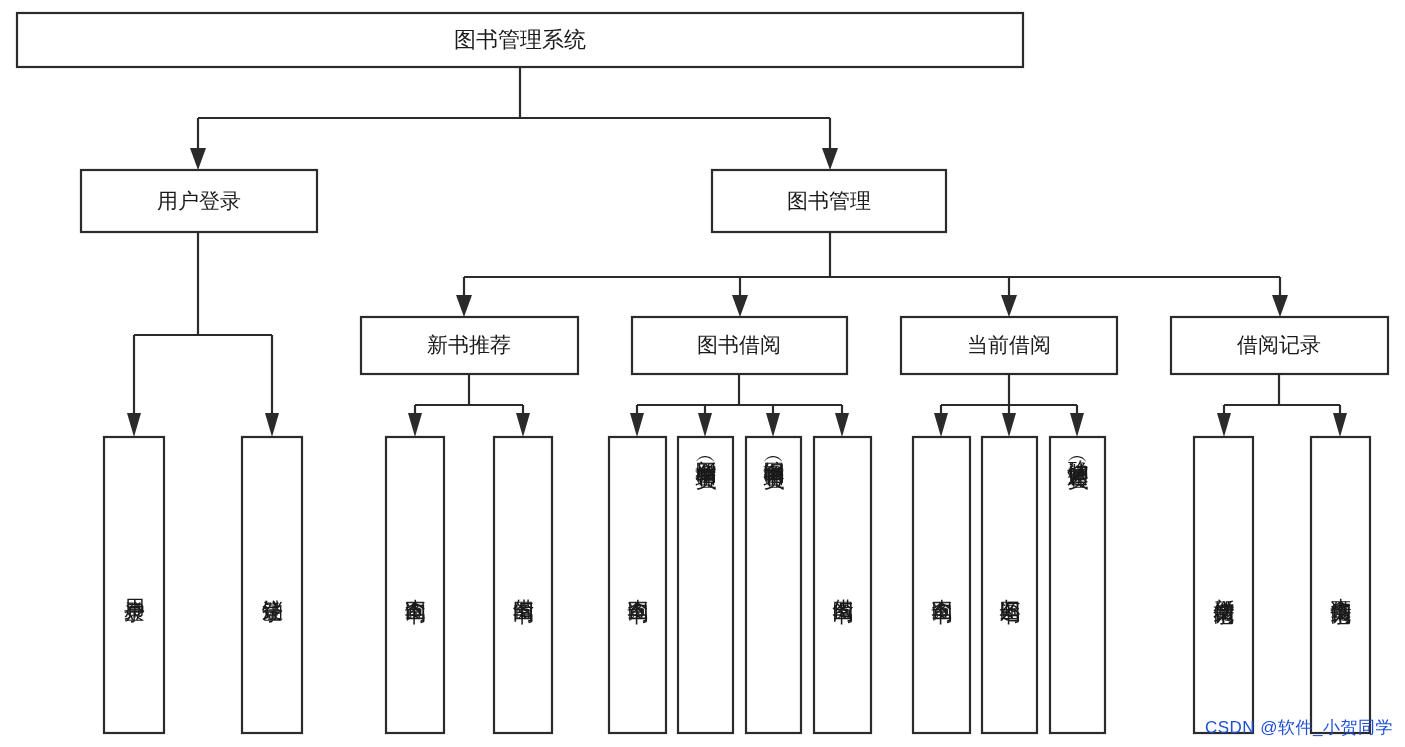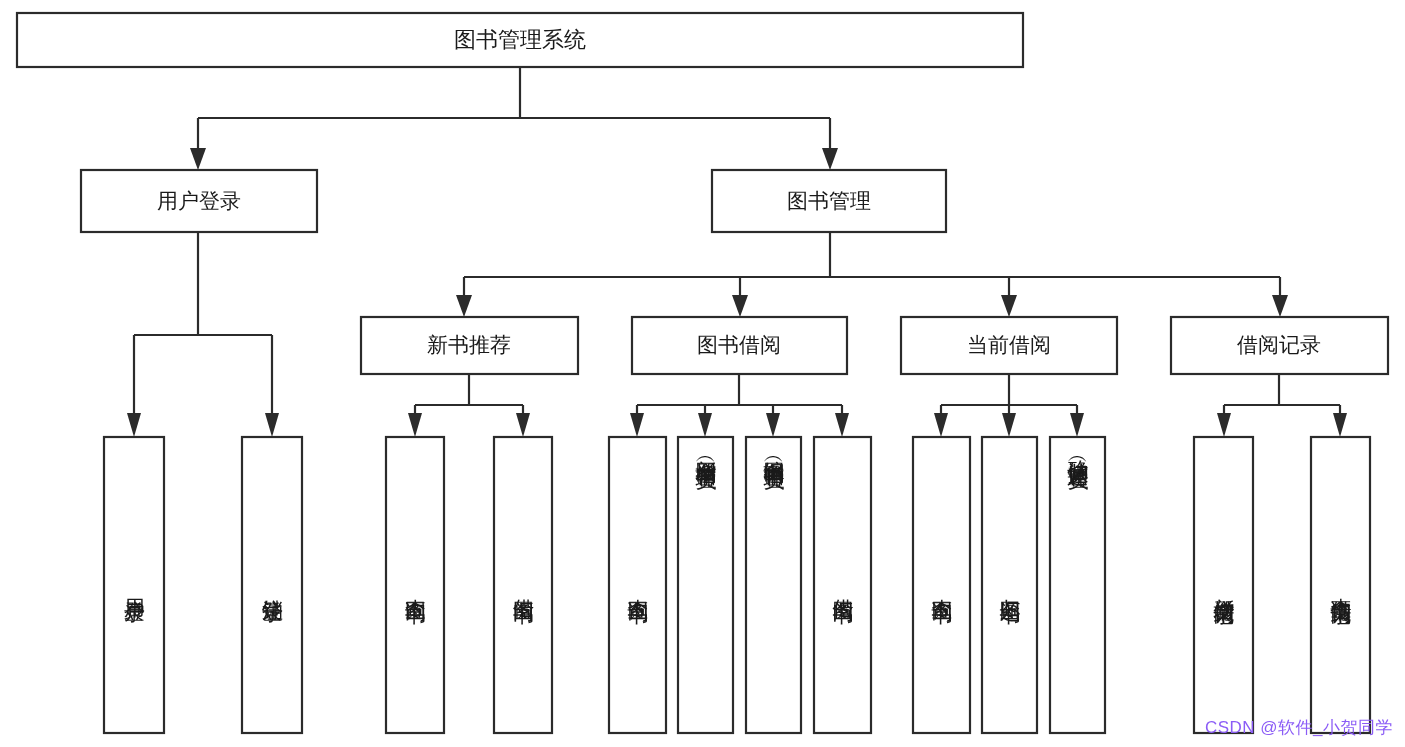--- a/index.html
+++ b/index.html
@@ -73,21 +73,21 @@
     color: #1a1a1a;
     letter-spacing: 1.5px;
     white-space: nowrap;
   }
   .watermark {
     position: absolute;
     right: 12px;
     bottom: 8px;
     font-family: "Liberation Sans", "DejaVu Sans", sans-serif;
     font-size: 17px;
-    color: #8b5cf6;
+    color: #1d4ed8;
     letter-spacing: 0.5px;
     user-select: none;
   }
 </style>
 </head>
 <body>
 
 <div id="diagram-root">
 
   <svg id="flowchart" viewBox="0 0 1405 747">

